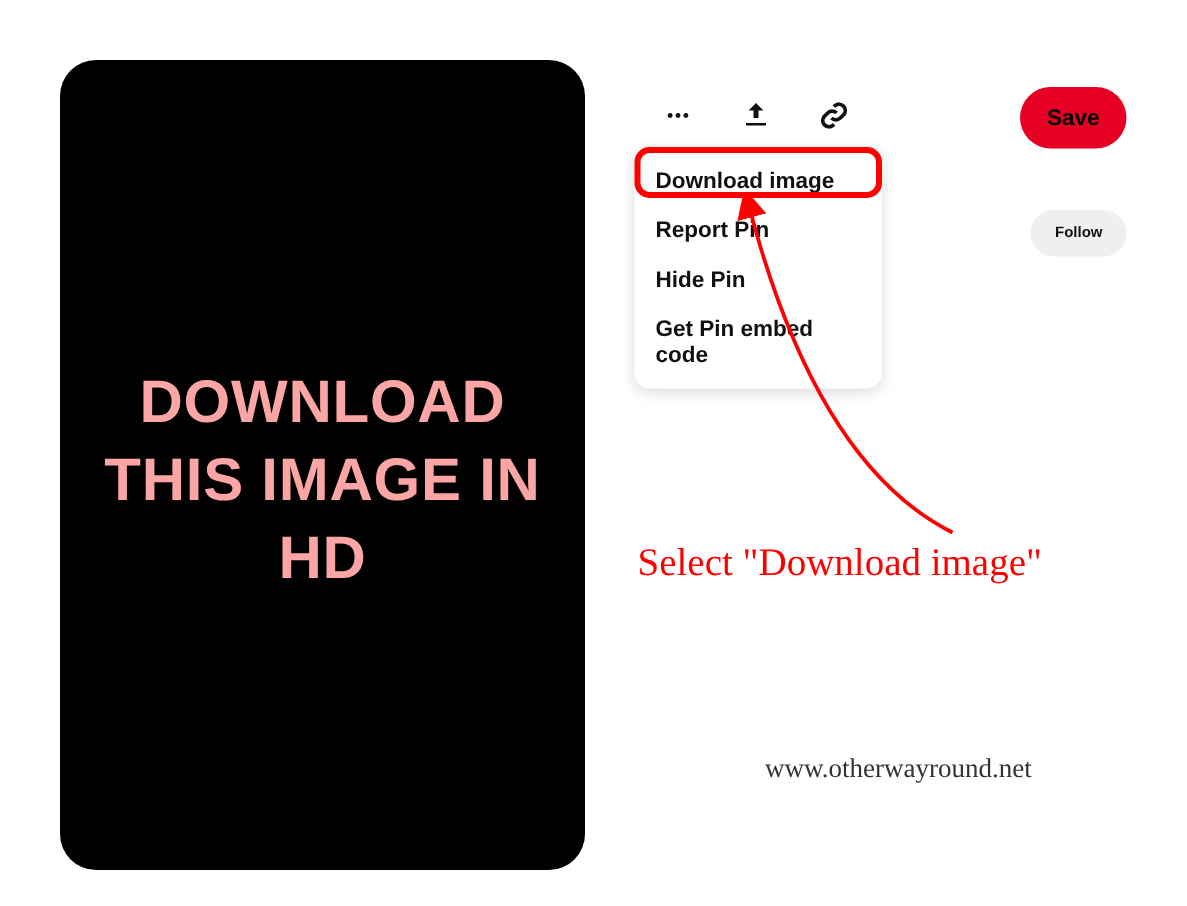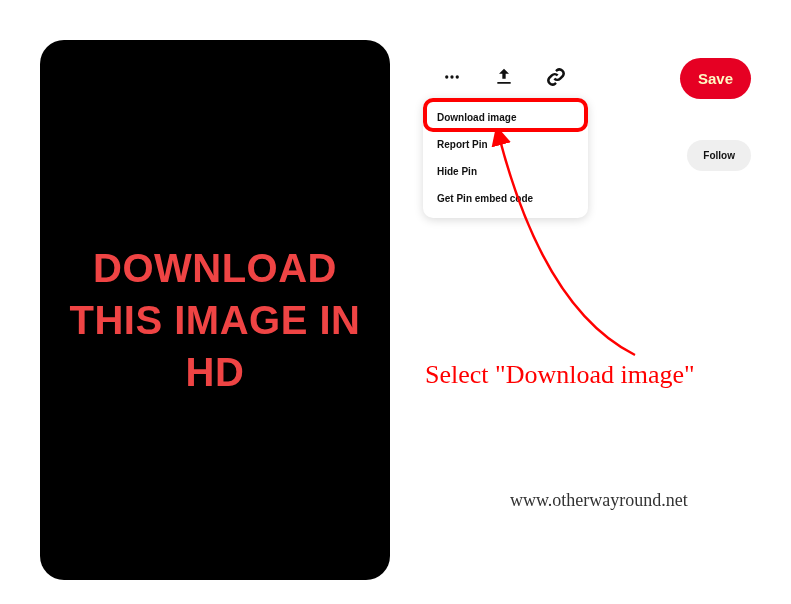--- a/index.html
+++ b/index.html
@@ -28,21 +28,21 @@
       height: 540px;
       background: #000;
       border-radius: 24px;
       display: flex;
       align-items: center;
       justify-content: center;
       text-align: center;
       padding: 20px;
     }
     .pin-image-text {
-      color: #ef4444;
+      color: #fca5a5;
       font-weight: 800;
       font-size: 40px;
       line-height: 1.3;
       letter-spacing: 0.5px;
       margin-top: 20px;
     }
     .action-bar {
       position: absolute;
       left: 430px;
       top: 55px;
@@ -57,21 +57,21 @@
       align-items: center;
       justify-content: center;
       cursor: pointer;
       color: #111;
     }
     .save-btn {
       position: absolute;
       right: 30px;
       top: 48px;
       background: #e60023;
-      color: #fef9c3;
+      color: #000000;
       border: none;
       border-radius: 24px;
       padding: 12px 18px;
       font-weight: 700;
       font-size: 15px;
       cursor: pointer;
     }
     .follow-btn {
       position: absolute;
       right: 30px;
@@ -90,21 +90,21 @@
       left: 413px;
       top: 88px;
       width: 165px;
       background: #fff;
       border-radius: 10px;
       box-shadow: 0 2px 10px rgba(0,0,0,0.15);
       padding: 6px 0;
     }
     .dropdown-item {
       padding: 8px 14px;
-      font-size: 10px;
+      font-size: 15px;
       font-weight: 700;
       color: #111;
       cursor: pointer;
     }
     .dropdown-item.highlighted {
       position: relative;
     }
     .highlight-box {
       position: absolute;
       left: 413px;
@@ -128,21 +128,21 @@
       left: 415px;
       top: 350px;
       color: #ff0000;
       font-family: "Comic Sans MS", cursive;
       font-size: 26px;
       font-weight: 400;
     }
     .watermark {
       position: absolute;
       left: 500px;
-      top: 480px;
+      top: 492px;
       font-family: "Comic Sans MS", cursive;
       font-size: 18px;
       color: #333;
     }
   </style>
 </head>
 <body>
 
 <div class="card">
 

